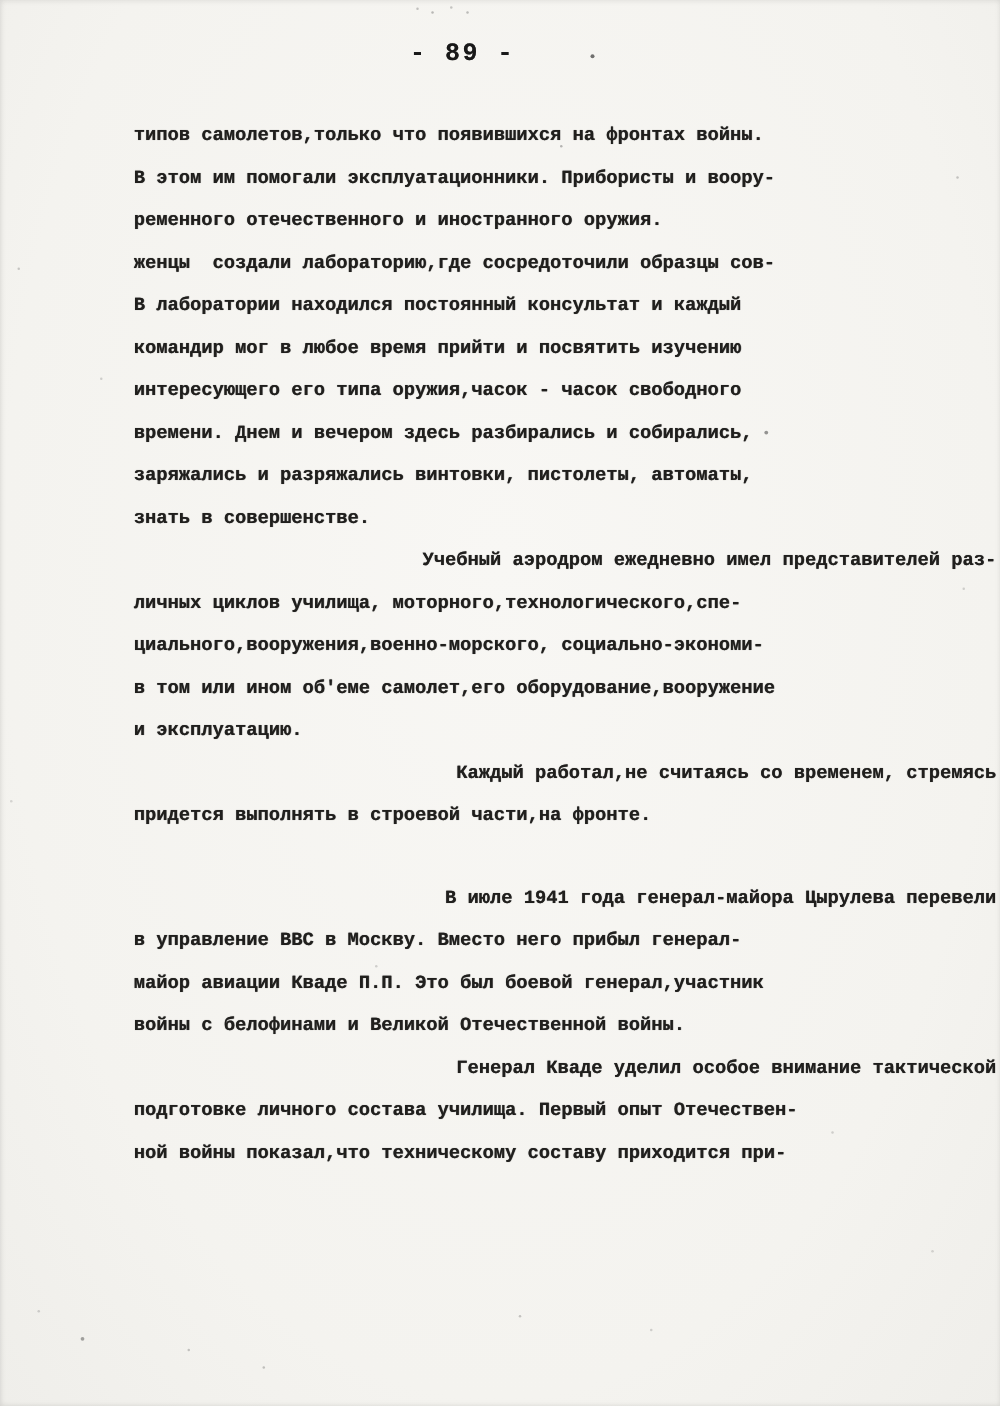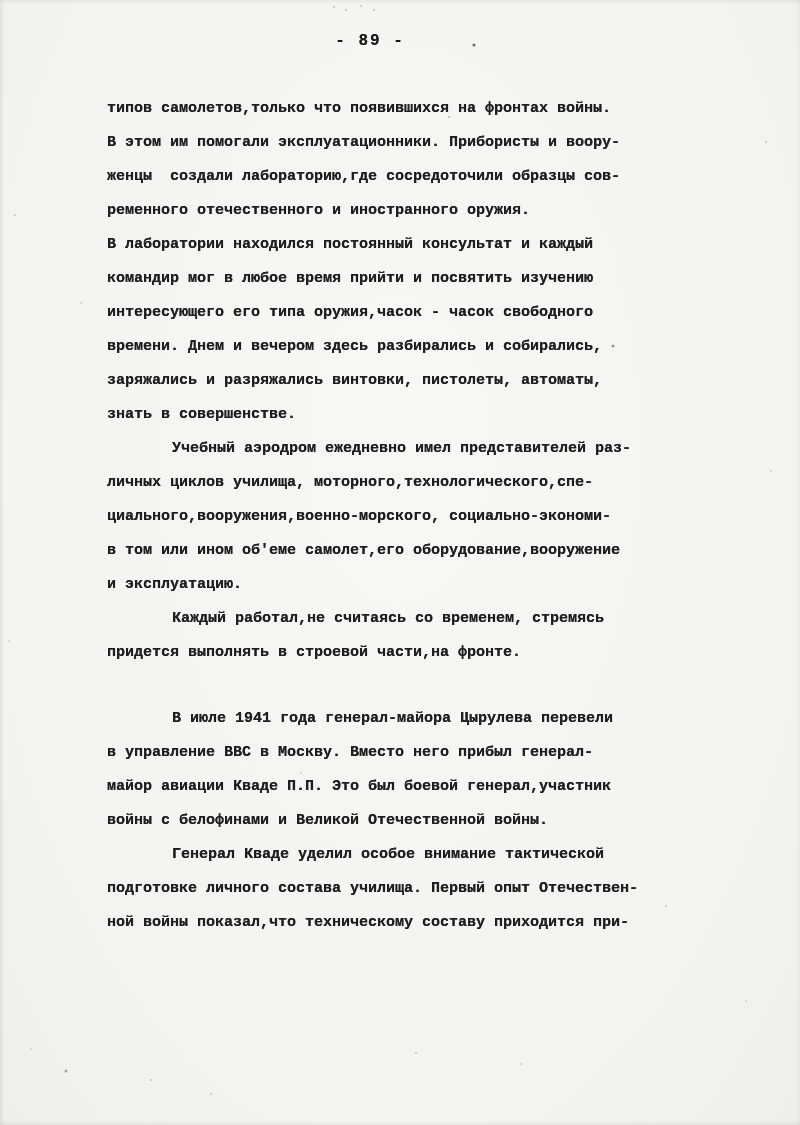--- a/index.html
+++ b/index.html
@@ -18,21 +18,21 @@
     overflow: hidden;
     font-family: "Liberation Mono", "DejaVu Sans Mono", monospace;
     color: #1e1d1b;
   }
   .page-number {
     position: absolute;
     top: 32px;
     left: 0;
     width: 740px; 
     text-align: center;
-    font-size: 16px;
+    font-size: 20px;
     font-weight: 700;
     letter-spacing: 2px;
     color: #191919;
     text-shadow: 0 0 0.5px rgba(20,20,20,0.65);
   }
   .text-body {
     position: absolute;
     top: 92px;
     left: 107px;
     width: 690px;
@@ -40,21 +40,21 @@
   .line {
     height: 34px;
     line-height: 34px;
     font-size: 15px;
     font-weight: 700;
     white-space: pre;
     letter-spacing: 0;
     color: #201f1d;
     text-shadow: 0 0 0.6px rgba(25,25,25,0.7), 0.3px 0.3px 0 rgba(25,25,25,0.35);
   }
-  .line.indent { padding-left: 65px; }
+  .line.indent { padding-left: 65px; text-align: right; }
   .line.blank { height: 32px; }
   
   .noise {
     position: absolute;
     top: 0; left: 0;
     width: 2px; height: 2px;
     border-radius: 50%;
     background: transparent;
     box-shadow:
       333px 6px 0 0 rgba(70,70,70,0.30),
@@ -82,22 +82,22 @@
 </style>
 </head>
 <body>
 
 <div class="page">
   <div class="page-number">- 89 -</div>
 
   <div class="text-body">
       <div class="line">типов самолетов,только что появившихся на фронтах войны.</div>
       <div class="line">В этом им помогали эксплуатационники. Прибористы и воору-</div>
+      <div class="line">ременного отечественного и иностранного оружия.</div>
       <div class="line">женцы  создали лабораторию,где сосредоточили образцы сов-</div>
-      <div class="line">ременного отечественного и иностранного оружия.</div>
       <div class="line">В лаборатории находился постоянный консультат и каждый</div>
       <div class="line">командир мог в любое время прийти и посвятить изучению</div>
       <div class="line">интересующего его типа оружия,часок - часок свободного</div>
       <div class="line">времени. Днем и вечером здесь разбирались и собирались,</div>
       <div class="line">заряжались и разряжались винтовки, пистолеты, автоматы,</div>
       <div class="line">знать в совершенстве.</div>
       <div class="line indent">Учебный аэродром ежедневно имел представителей раз-</div>
       <div class="line">личных циклов училища, моторного,технологического,спе-</div>
       <div class="line">циального,вооружения,военно-морского, социально-экономи-</div>
       <div class="line">в том или ином об'еме самолет,его оборудование,вооружение</div>

